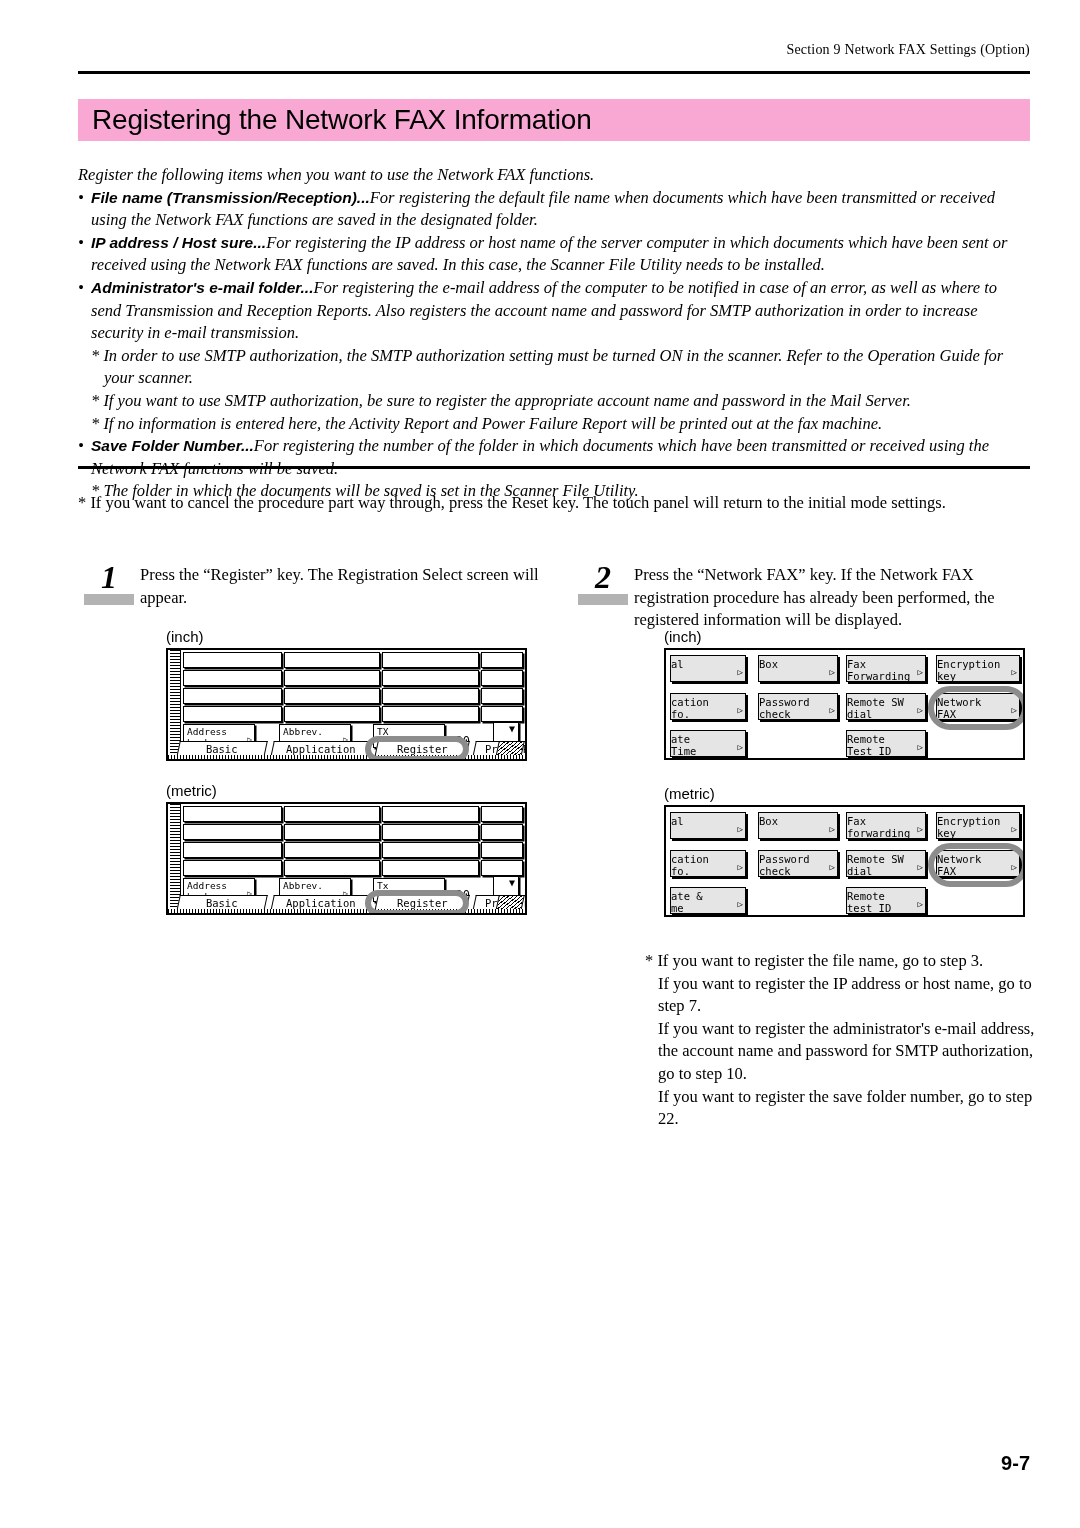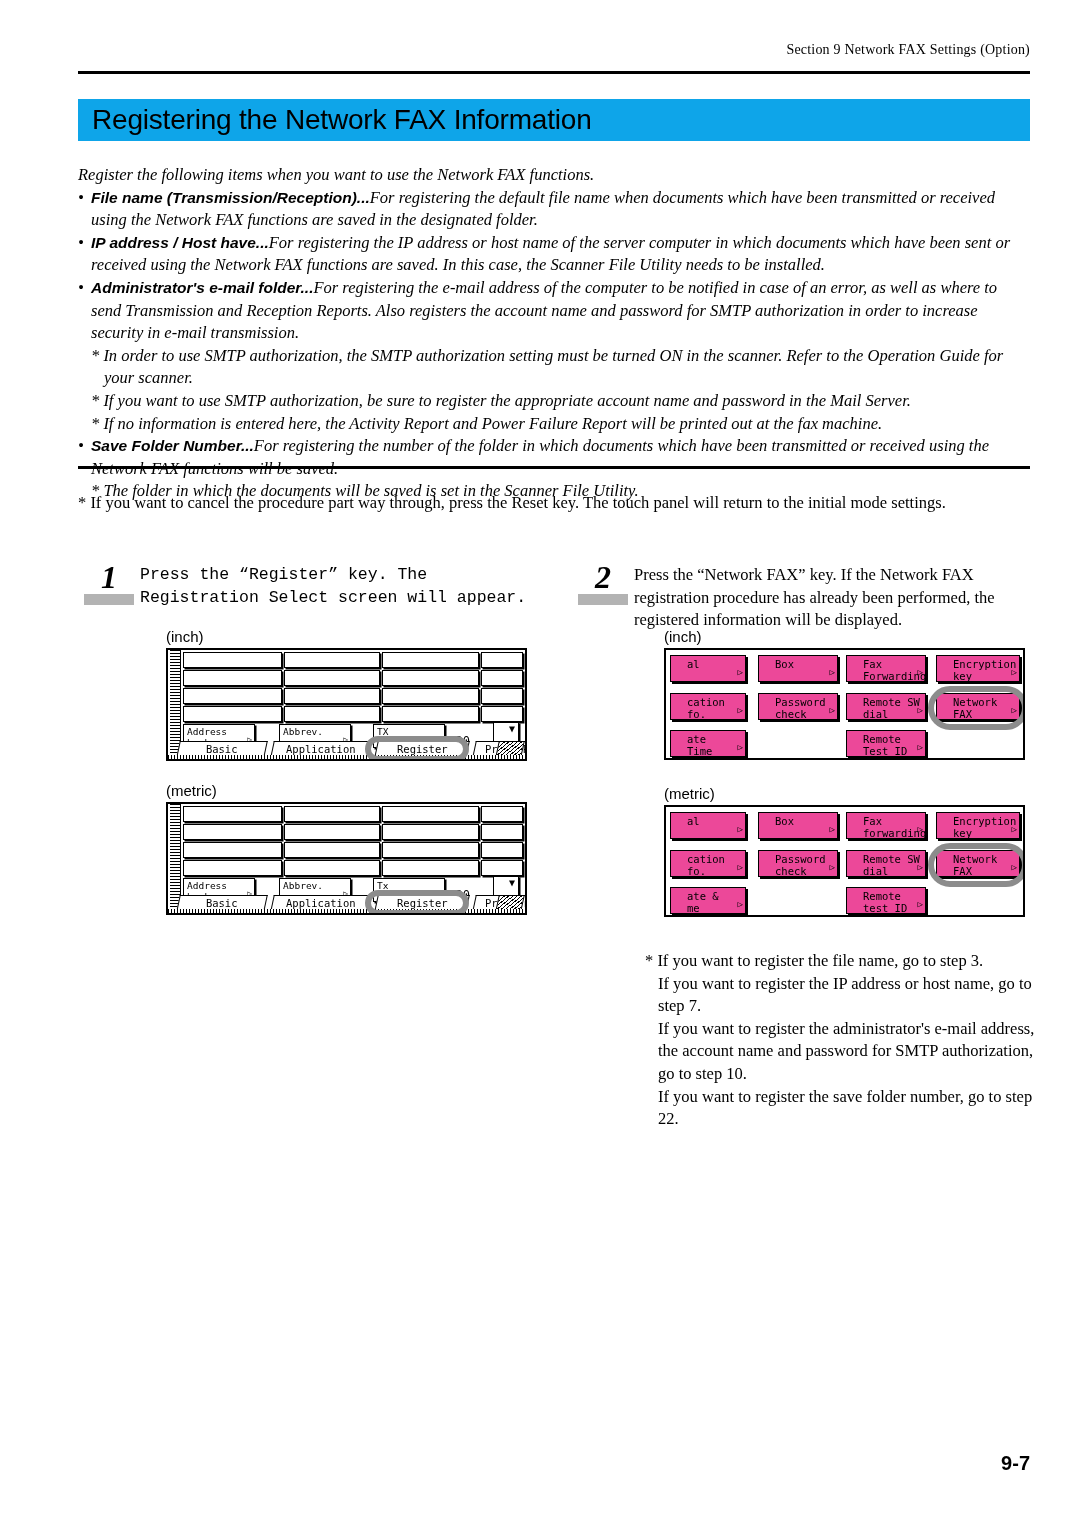--- a/index.html
+++ b/index.html
@@ -20,21 +20,21 @@
   }
   .hdr-text {
     position: absolute; right: 50px; top: 42px;
     font-family: Liberation Serif, serif;
     font-size: 14px; letter-spacing: .2px; white-space: nowrap;
   }
 
   
   .title-bar {
     position: absolute; left: 78px; top: 99px; width: 952px; height: 42px;
-    background: #0ea5e9;
+    background: #f9a8d4;
     display: flex; align-items: center;
   }
   .title-bar h1 {
     margin: 0 0 0 14px;
     font-family: "Liberation Sans", "DejaVu Sans", sans-serif;
     font-weight: normal;
     font-size: 28px;
     letter-spacing: -.2px;
     line-height: 1;
   }
@@ -139,23 +139,23 @@
   }
 
   
   .p2 {
     width: 361px; height: 112px;
     border: 2px solid #000; background: #fff;
     position: relative; overflow: hidden;
     font-family: "DejaVu Sans Mono", monospace;
   }
   .p2 .r2btn {
-    position: absolute; border: 1.5px solid #000; background: #ec4899;
+    position: absolute; border: 1.5px solid #000; background: #e5e5e5;
     height: 27px; box-shadow: 2px 2px 0 #000;
-    font-size: 10.5px; line-height: 11.5px; padding: 3px 0 0 16px; overflow: hidden;
+    font-size: 10.5px; line-height: 11.5px; padding: 3px 0 0 0; overflow: hidden;
     white-space: pre-line;
   }
   .p2 .r2btn .arr { position: absolute; right: 2px; bottom: 3px; font-size: 9px; }
 
   
   .pgno {
     position: absolute; right: 50px; top: 1452px;
     font-family: "Liberation Sans","DejaVu Sans",sans-serif;
     font-weight: bold; font-size: 20px;
   }
@@ -173,21 +173,21 @@
 <div class="body-copy">
   <p>Register the following items when you want to use the Network FAX functions.</p>
 
   <div class="bullet">
     <span class="dot">•</span>
     <span class="txt"><b>File name (Transmission/Reception)...</b><span>For registering the default file name when documents which have been transmitted or received using the Network FAX functions are saved in the designated folder.</span></span>
   </div>
 
   <div class="bullet">
     <span class="dot">•</span>
-    <span class="txt"><b>IP address / Host have...</b><span>For registering the IP address or host name of the server computer in which documents which have been sent or received using the Network FAX functions are saved. In this case, the Scanner File Utility needs to be installed.</span></span>
+    <span class="txt"><b>IP address / Host sure...</b><span>For registering the IP address or host name of the server computer in which documents which have been sent or received using the Network FAX functions are saved. In this case, the Scanner File Utility needs to be installed.</span></span>
   </div>
 
   <div class="bullet">
     <span class="dot">•</span>
     <span class="txt"><b>Administrator's e-mail folder...</b><span>For registering the e-mail address of the computer to be notified in case of an error, as well as where to send Transmission and Reception Reports. Also registers the account name and password for SMTP authorization in order to increase security in e-mail transmission.</span></span>
   </div>
   <div class="nest">
     <p class="star">* In order to use SMTP authorization, the SMTP authorization setting must be turned ON in the scanner. Refer to the Operation Guide for your scanner.</p>
     <p class="star">* If you want to use SMTP authorization, be sure to register the appropriate account name and password in the Mail Server.</p>
     <p class="star">* If no information is entered here, the Activity Report and Power Failure Report will be printed out at the fax machine.</p>
@@ -203,21 +203,21 @@
 </div>
 
 <div class="mid-rule"></div>
 <div class="cancel-note">* If you want to cancel the procedure part way through, press the Reset key. The touch panel will return to the initial mode settings.</div>
 
 <div class="step" style="left:78px; top:562px; width:470px;">
   <div class="step-num-wrap">
     <span class="step-num">1</span>
     <div class="step-num-bar"></div>
   </div>
-  <div class="step-text" style="width:400px;font-family:Liberation Mono, monospace;">Press the “Register” key. The Registration Select screen will appear.</div>
+  <div class="step-text" style="width:400px;">Press the “Register” key. The Registration Select screen will appear.</div>
 </div>
 
 <div class="fig" style="left:166px; top:628px;">
   <div class="fig-label">(inch)</div>
   <div class="p1">
     <div class="scrollcol"></div>
     <div class="grid">
       <div class="grow">
           <div class="gcell gc1"></div>
           <div class="gcell gc2"></div>

